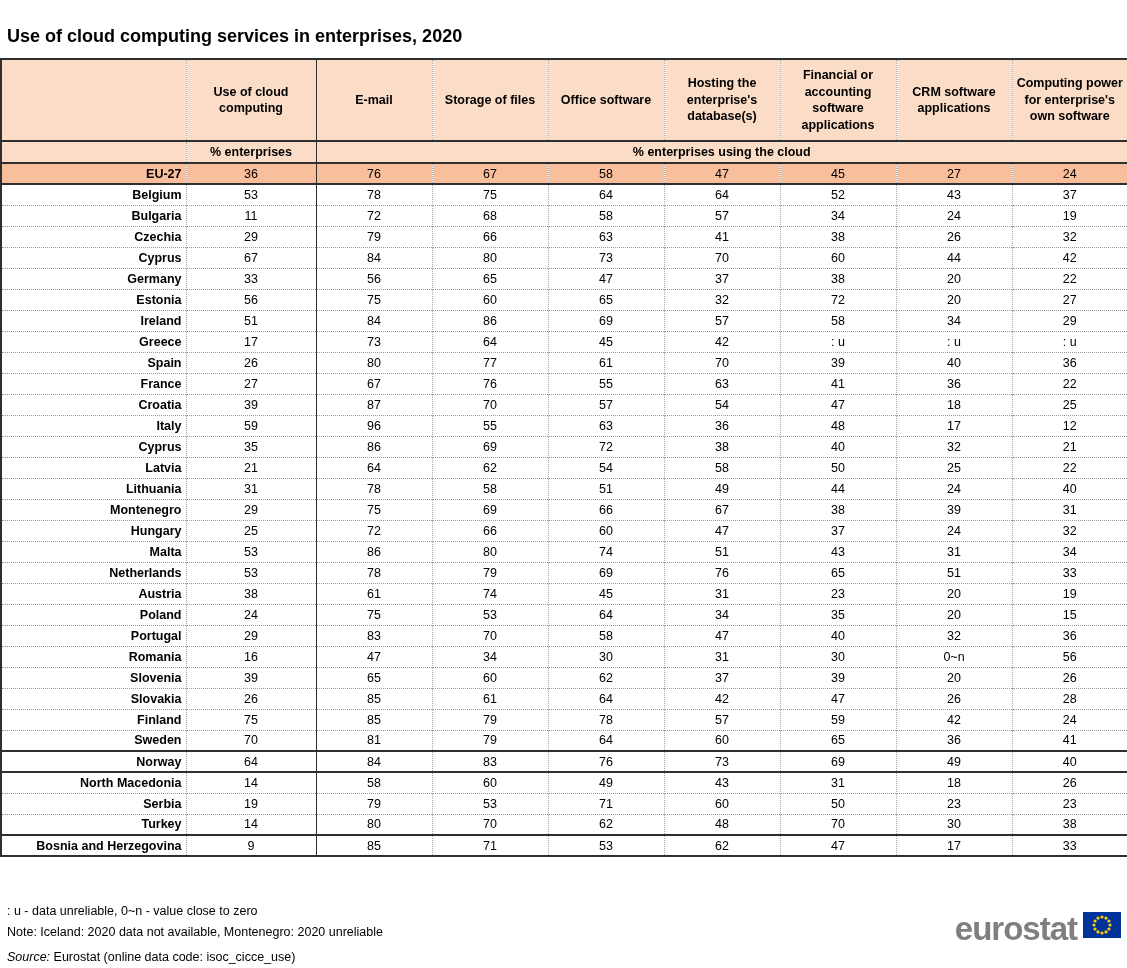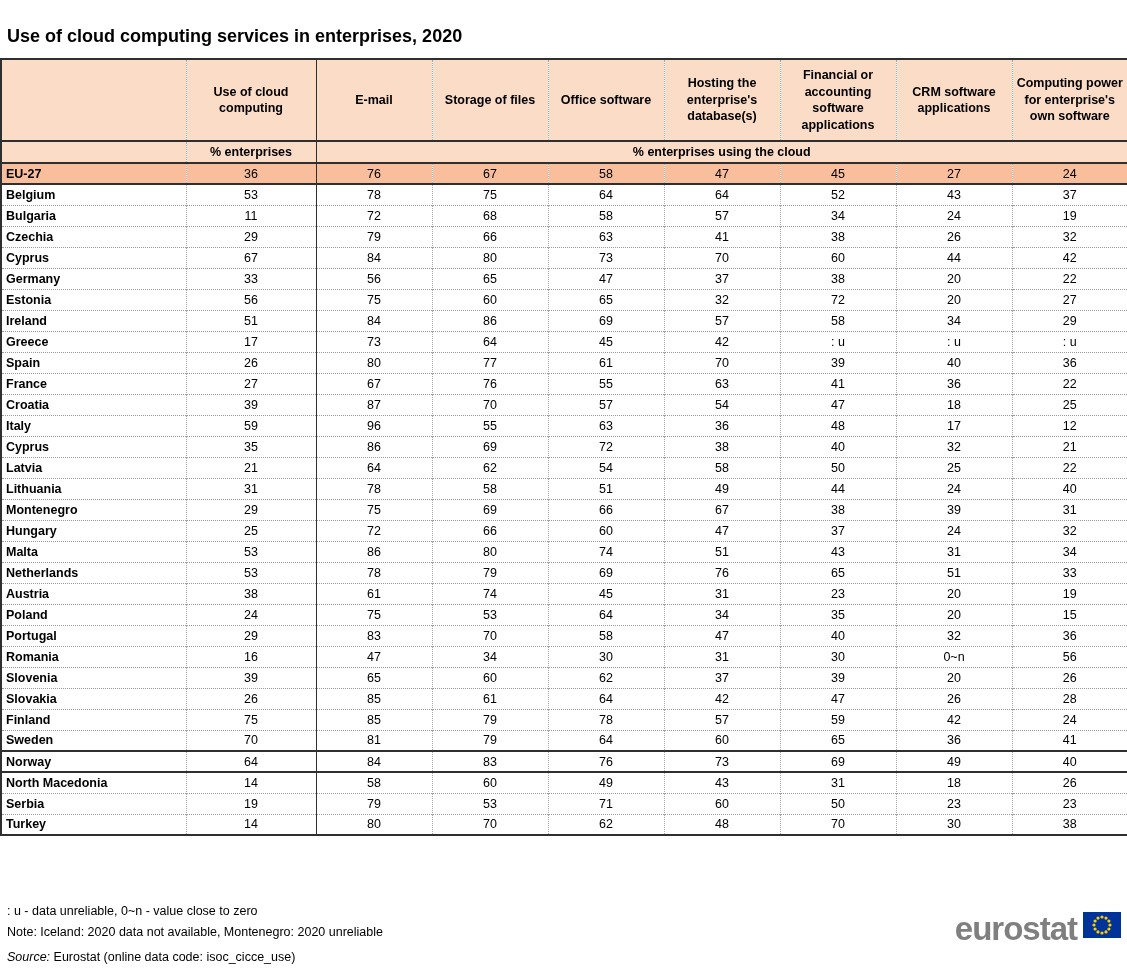--- a/index.html
+++ b/index.html
@@ -49,21 +49,21 @@
   thead tr.unit-row { height: 22px; }
   thead tr.unit-row th {
     font-weight: bold; vertical-align: middle;
     border-bottom: 2px solid #2f2f2f;
   }
 
   tbody tr { height: 21px; border-bottom: 1px dotted #9a9a9a; }
   tbody tr.divider { border-bottom: 2px solid #2f2f2f; }
   tbody tr:last-child { border-bottom: none; }
   tbody th {
-    text-align: left; font-weight: bold; vertical-align: middle;
+    text-align: right; font-weight: bold; vertical-align: middle;
     padding-left: 5px; font-size: 12.5px;
   }
   tbody td {
     text-align: center; vertical-align: middle;
     font-weight: normal; font-size: 12.5px;
   }
   tbody tr.eu { background: #f9be9c; }
 
   .footnotes {
     position: absolute; left: 7px; top: 901px;
@@ -466,20 +466,31 @@
           <th>Turkey</th>
           <td>14</td>
           <td>80</td>
           <td>70</td>
           <td>62</td>
           <td>48</td>
           <td>70</td>
           <td>30</td>
           <td>38</td>
         </tr>
+        <tr>
+          <th>Bosnia and Herzegovina</th>
+          <td>9</td>
+          <td>85</td>
+          <td>71</td>
+          <td>53</td>
+          <td>62</td>
+          <td>47</td>
+          <td>17</td>
+          <td>33</td>
+        </tr>
       </tbody>
   </table>
 
   <div class="footnotes">
     <div>: u - data unreliable, 0~n - value close to zero</div>
     <div>Note: Iceland: 2020 data not available, Montenegro: 2020 unreliable</div>
     <div class="source-line"><span class="src-label">Source:</span><span> Eurostat (online data code: isoc_cicce_use)</span></div>
   </div>
 
   <div class="logo">

